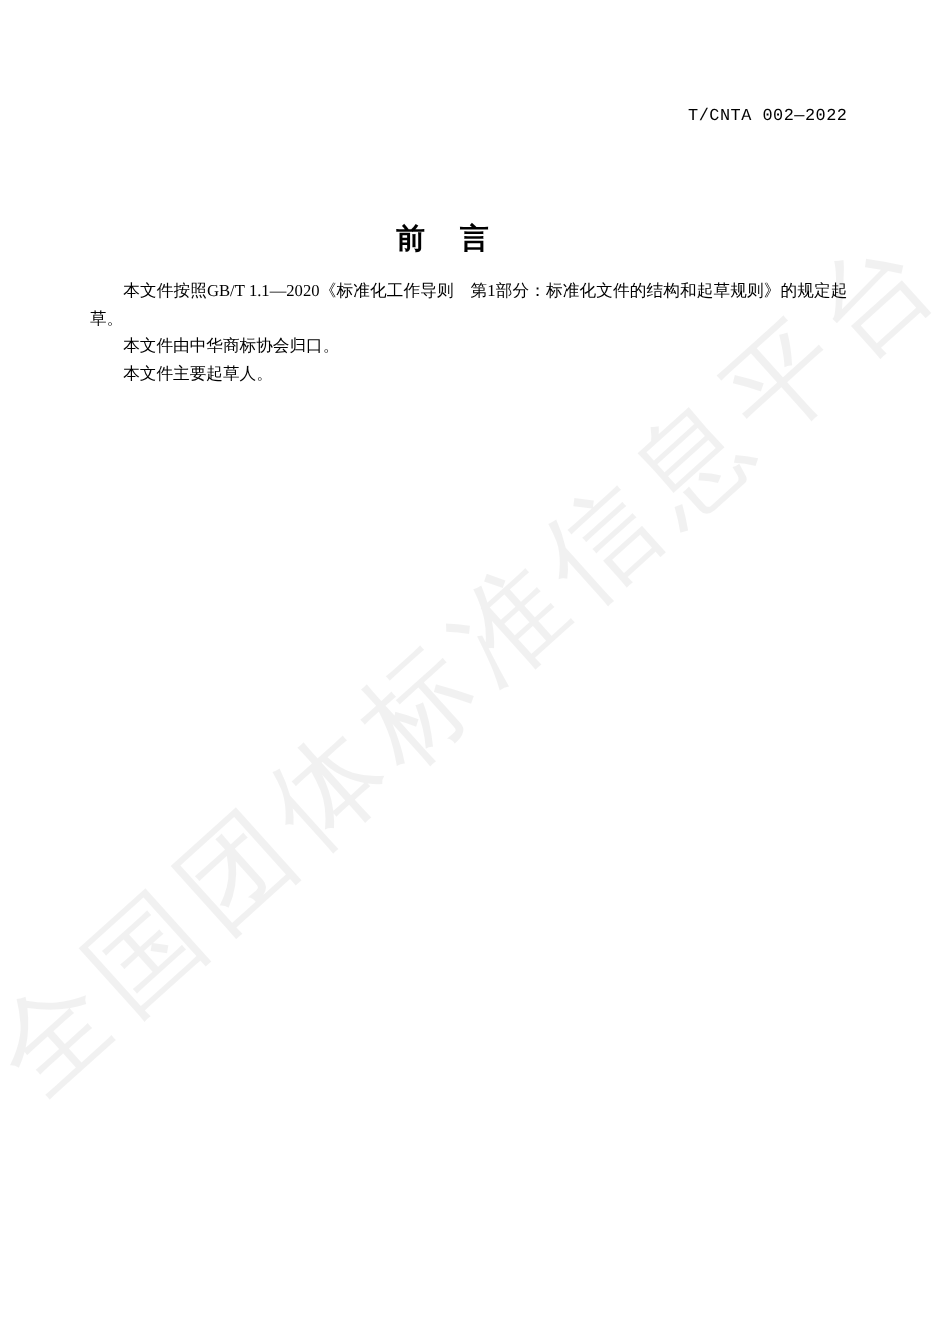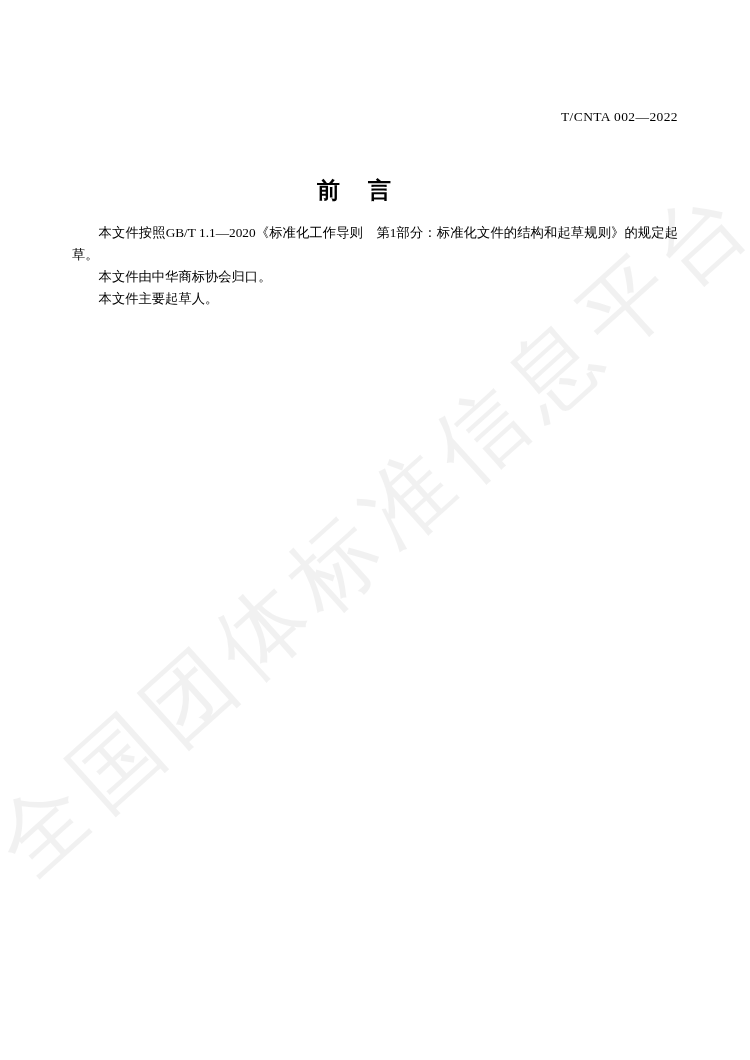--- a/index.html
+++ b/index.html
@@ -39,22 +39,21 @@
   .content {
     position: relative;
     z-index: 2;
   }
   .header {
     position: absolute;
     top: 86px;
     right: 72px;
     font-size: 13.5px;
     letter-spacing: 0.4px;
-    font-family: Liberation Serif, serif;
-    margin-top: 23px;
+    font-family: Liberation Mono, monospace;
   }
   .title {
     position: absolute;
     top: 175px;
     left: 0;
     width: 710px;
     text-align: center;
     font-size: 23px;
     font-weight: bold;
     letter-spacing: 2px;

